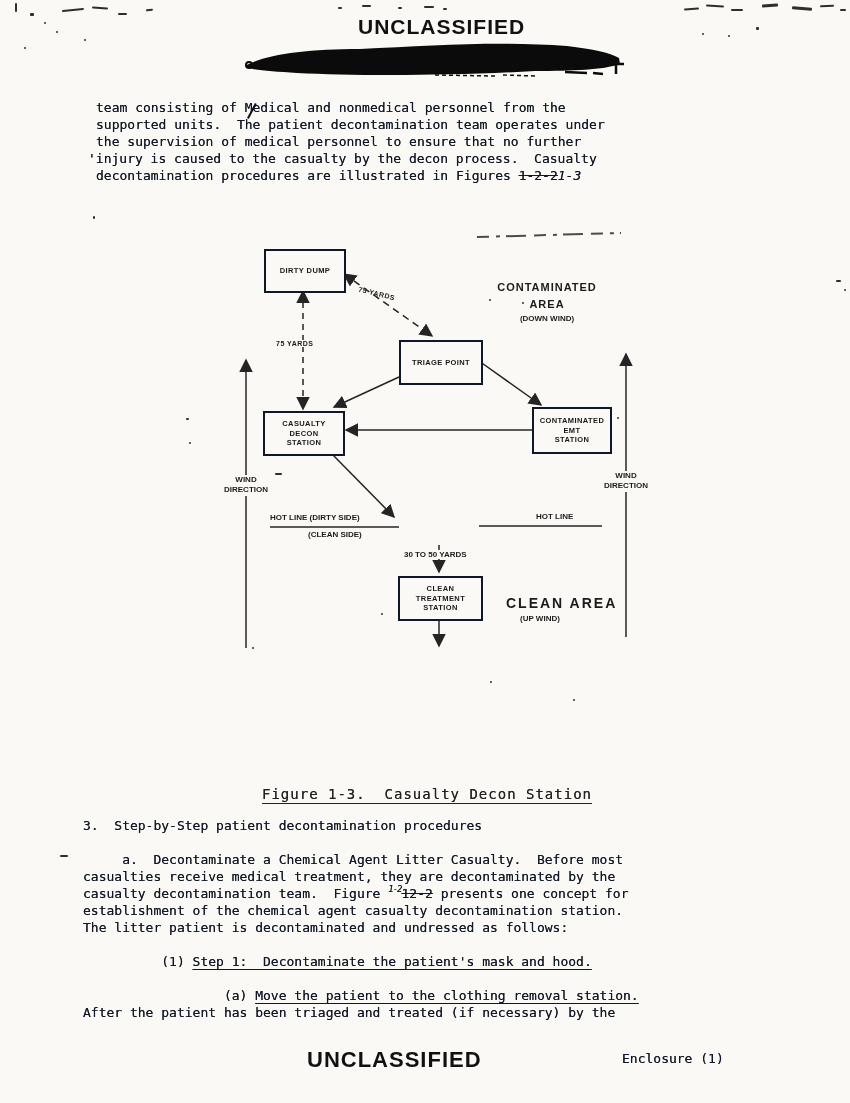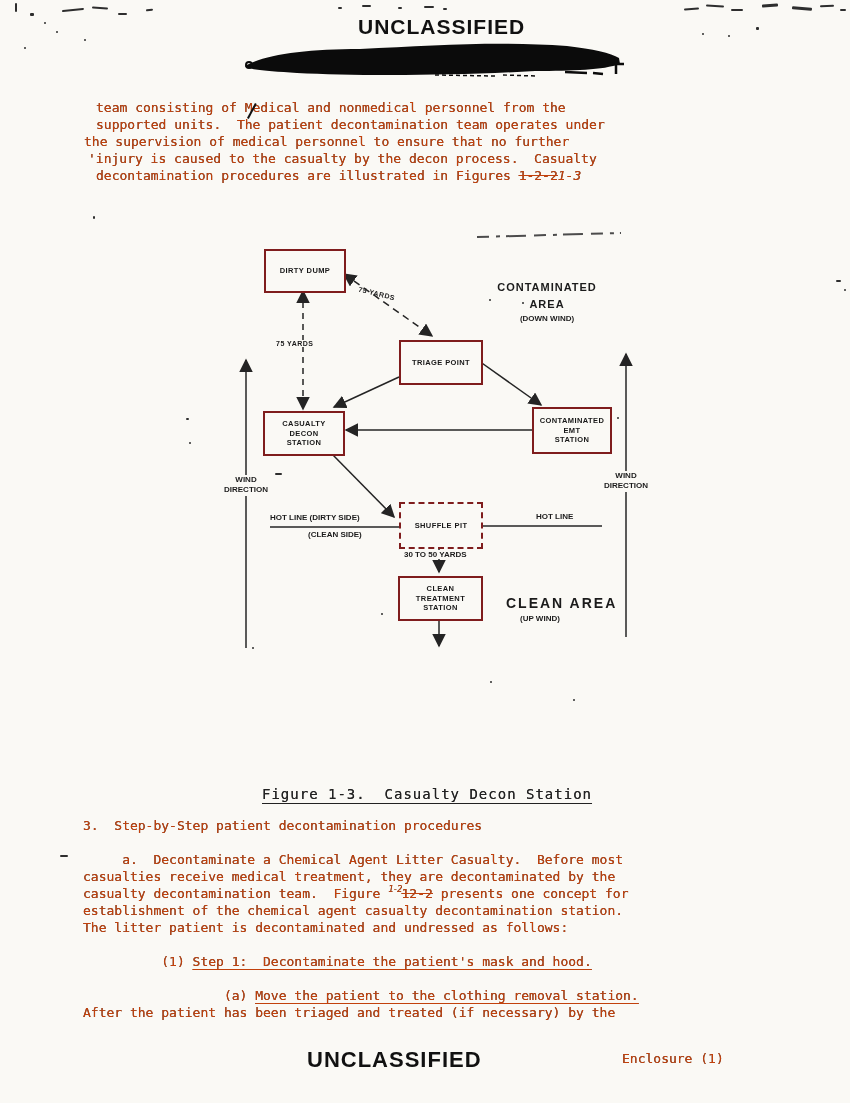--- a/index.html
+++ b/index.html
@@ -6,21 +6,21 @@
   .page {
     position:relative; width:850px; height:1103px; margin:0 auto;
     background:#faf9f5; overflow:hidden;
     font-family:"DejaVu Sans Mono","Liberation Mono",monospace;
     color:#1d1d1d;
   }
   .tline {
     position:absolute; white-space:pre;
     font-size:13px; line-height:17px;
     font-family:"DejaVu Sans Mono","Liberation Mono",monospace;
-    color:#c2410c; text-shadow:0 0 0.5px #444;
+    color:#0f172a; text-shadow:0 0 0.5px #444;
   }
   .hdr {
     position:absolute; font-family:"Liberation Sans","DejaVu Sans",sans-serif;
     font-weight:bold; color:#111; letter-spacing:1px;
   }
   .u { text-decoration:underline; text-underline-offset:3px; }
   .strike { text-decoration:line-through; }
   .hand { font-style:italic; }
   .sup { font-size:9px; font-style:italic; position:relative; top:-6px; letter-spacing:-1px; }
   .slashM { position:relative; display:inline-block; }
@@ -31,21 +31,21 @@
   }
   .caption {
     position:absolute; left:262px; top:786px; white-space:pre;
     font-size:14px; letter-spacing:1px; color:#222;
     text-decoration:underline; text-underline-offset:4px;
     text-shadow:0 0 0.5px #444;
   }
   .diagram { position:absolute; left:180px; top:230px; width:480px; height:480px; }
   .diagram svg.wires { position:absolute; left:0; top:0; }
   .dbox {
-    position:absolute; border:2px solid #7f1d1d; background:#faf9f5;
+    position:absolute; border:2px solid #0f172a; background:#faf9f5;
     display:flex; align-items:center; justify-content:center;
     text-align:center; white-space:pre-line;
     font-family:"Liberation Sans","DejaVu Sans",sans-serif;
     font-weight:bold; font-size:7.5px; letter-spacing:0.4px;
     line-height:1.3; color:#181818;
   }
   .dashedbox { border-style:dashed; border-width:2px; }
   .dlabel {
     position:absolute; font-family:"Liberation Sans","DejaVu Sans",sans-serif;
     font-weight:bold; color:#1b1b1b; white-space:pre-line; text-align:center;
@@ -64,21 +64,21 @@
     <path d="M 10,26 C 28,15 70,9 125,9 C 200,5 268,1 332,6 C 358,9 376,13 384,18
              L 385,24 C 368,30 338,31 300,31 C 215,36 120,36 62,33 C 34,31 13,30 10,26 Z" fill="#0b0b0b"></path>
     <circle cx="14" cy="25" r="3" fill="none" stroke="#0b0b0b" stroke-width="2"></circle>
     <path d="M 330,32 L 352,33 M 358,33 L 368,34 M 372,24 L 389,24 M 381,18 L 381,34" stroke="#0b0b0b" stroke-width="2.5" fill="none"></path>
     <path d="M 200,35 L 260,36 M 268,35 L 300,36" stroke="#0b0b0b" stroke-width="1.5" stroke-dasharray="4 3" fill="none"></path>
   </svg>
 
   <div>
     <div class="tline" style="left:96px; top:99px;"><span>team consisting of </span><span class="slashM">M</span><span>edical and nonmedical personnel from the</span></div>
     <div class="tline" style="left:96px; top:116px;">supported units.  The patient decontamination team operates under</div>
-    <div class="tline" style="left:84px; top:133px;">the supervision of medical personnel to ensure that no further</div>
+    <div class="tline" style="left:96px; top:133px;">the supervision of medical personnel to ensure that no further</div>
     <div class="tline" style="left:88px; top:150px;">'injury is caused to the casualty by the decon process.  Casualty</div>
     <div class="tline" style="left:96px; top:167px;"><span>decontamination procedures are illustrated in Figures </span><span class="strike">1-2-2</span><span class="hand">1-3</span></div>
   </div>
 
   <div class="diagram">
     <svg class="wires" width="480" height="480" viewBox="0 0 480 480">
       <defs>
         <marker id="ah" markerWidth="10" markerHeight="9" refX="8" refY="4.5" orient="auto">
           <path d="M0,0 L9,4.5 L0,9 z" fill="#242424"></path>
         </marker>
@@ -113,21 +113,20 @@
     </svg>
 
     <div class="dbox" style="left:84px;  top:19px;  width:78px; height:40px;">DIRTY DUMP</div>
     <div class="dbox" style="left:219px; top:110px; width:80px; height:41px;">TRIAGE POINT</div>
     <div class="dbox" style="left:83px;  top:181px; width:78px; height:41px;">CASUALTY
 DECON
 STATION</div>
     <div class="dbox" style="left:352px; top:177px; width:76px; height:43px;">CONTAMINATED
 EMT
 STATION</div>
-    <div class="dbox dashedbox" style="left:219px; top:272px; width:80px; height:43px;">SHUFFLE PIT</div>
     <div class="dbox" style="left:218px; top:346px; width:81px; height:41px;">CLEAN
 TREATMENT
 STATION</div>
 
     <div class="dlabel" style="left:178px; top:60px;  font-size:7px; letter-spacing:0.5px; transform:rotate(14deg);">75 YARDS</div>
     <div class="dlabel" style="left:96px;  top:110px; font-size:7px; letter-spacing:0.5px; background:#faf9f5;">75 YARDS</div>
 
     <div class="dlabel" style="left:308px; top:51px;  width:118px; font-size:11px; letter-spacing:1px;">CONTAMINATED</div>
     <div class="dlabel" style="left:308px; top:68px;  width:118px; font-size:11px; letter-spacing:1px;">AREA</div>
     <div class="dlabel" style="left:308px; top:84px;  width:118px; font-size:8px;">(DOWN WIND)</div>

